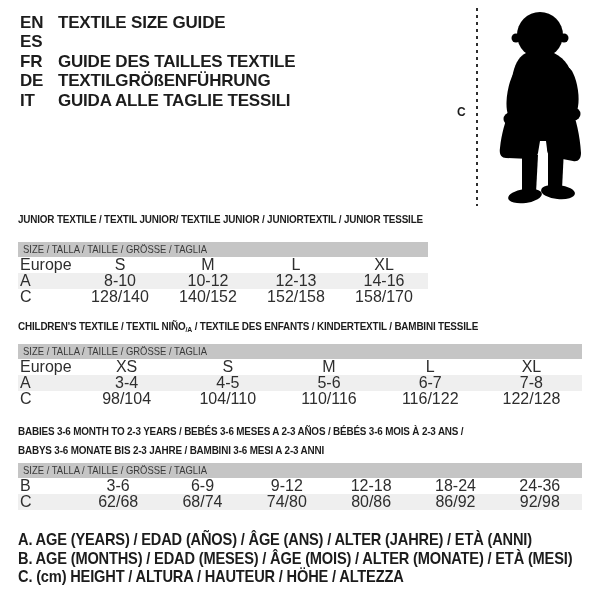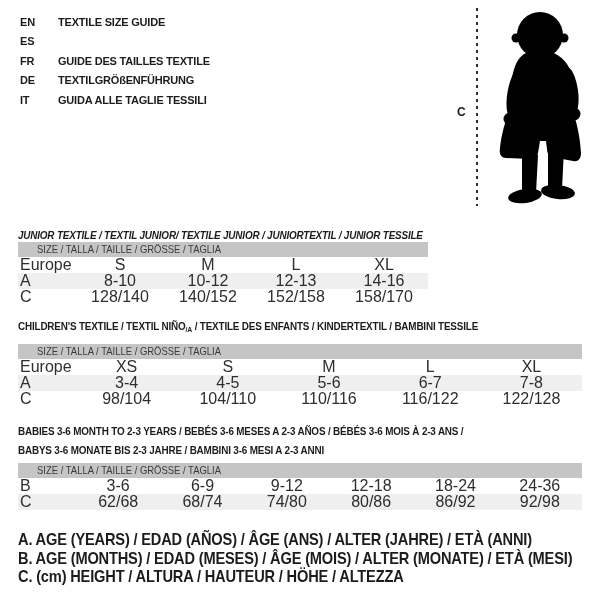--- a/index.html
+++ b/index.html
@@ -3,37 +3,37 @@
 <meta charset="utf-8">
 <style>
   * { margin:0; padding:0; box-sizing:border-box; }
   html,body { width:600px; height:600px; background:#ffffff; overflow:hidden; }
   body { font-family:"Liberation Sans", sans-serif; color:#222; position:relative; }
 
   .cond { display:inline-block; transform:scaleX(0.86); transform-origin:0 50%; white-space:nowrap; }
 
   
   .lang-block { position:absolute; left:20px; top:13px; }
-  .lang-row { display:flex; font-weight:bold; font-size:11px; line-height:19.4px; letter-spacing:-0.2px; color:#1c1c1c; }
+  .lang-row { display:flex; font-weight:bold; font-size:17px; line-height:19.4px; letter-spacing:-0.2px; color:#1c1c1c; }
   .lang-code { width:38px; flex:0 0 38px; }
 
   
   .figure-block { position:absolute; left:452px; top:6px; width:146px; height:202px; }
   .fig-label { position:absolute; left:5px; top:99px; font-weight:bold; font-size:12px; color:#1c1c1c; }
   .dotted-line { position:absolute; left:24px; top:2px; width:2px; height:198px;
     background:repeating-linear-gradient(to bottom,#2e2e2e 0 3px,transparent 3px 7px); }
   .baby-svg { position:absolute; left:34px; top:0; }
 
   
   .tbl-title { position:absolute; left:18px; font-weight:bold; font-size:11.5px; letter-spacing:-0.2px; color:#1c1c1c; line-height:18.5px; }
   .sub-a { font-size:8px; vertical-align:-2px; }
 
   
   .tbl { position:absolute; left:18px; }
-  .tbl-bar { height:15px; background:#c5c5c5; color:#3a3a3a; font-size:11px; line-height:15px; padding-left:19px; }
+  .tbl-bar { height:15px; background:#c5c5c5; color:#3a3a3a; font-size:11px; line-height:15px; padding-left:5px; }
   .trow { display:flex; height:16px; line-height:16px; font-size:16px; color:#2e2e2e; }
   .trow.striped { background:#efefef; }
   .tlabel { flex:0 0 58px; text-align:left; padding-left:2px; }
   .tcell { flex:1 1 0; text-align:center; }
 
   
   .footnotes { position:absolute; left:18px; top:531px; }
   .foot-row { font-weight:bold; font-size:17px; letter-spacing:-0.2px; line-height:18.7px; color:#1c1c1c; }
 </style>
 </head>
@@ -76,21 +76,21 @@
       <circle cx="88" cy="108" r="6.5"></circle>
       <path d="M27,101 L85,101 C90,113 94,129 95,147 C95,153 92,156 87,155 L66,151 C63,150 61,147 61,143 L60,135 L54,135 L52,147 C51,151 48,153 44,153 L20,152 C15,152 13,148 14,142 C16,125 20,111 27,101 Z"></path>
       <path d="M36,147 L52,149 L50,187 L36,186 Z"></path>
       <path d="M62,145 L78,143 L76,183 L62,183 Z"></path>
       <ellipse cx="39" cy="190" rx="17" ry="7" transform="rotate(-8 39 190)"></ellipse>
       <ellipse cx="72" cy="186" rx="17" ry="7" transform="rotate(6 72 186)"></ellipse>
     </g>
   </svg>
 </div>
 
-<div class="tbl-title" style="top:226px;font-style:italic;">
+<div class="tbl-title" style="top:210px;">
   <span class="cond">JUNIOR TEXTILE / TEXTIL JUNIOR/ TEXTILE JUNIOR / JUNIORTEXTIL / JUNIOR TESSILE</span>
 </div>
 <div class="tbl" style="top:242px; width:410px;">
   <div class="tbl-bar">
     <span class="cond">SIZE / TALLA / TAILLE / GRÖSSE / TAGLIA</span>
   </div>
   <div class="trow">
     <span class="tlabel">Europe</span>
     <span class="tcell">S</span>
     <span class="tcell">M</span>

